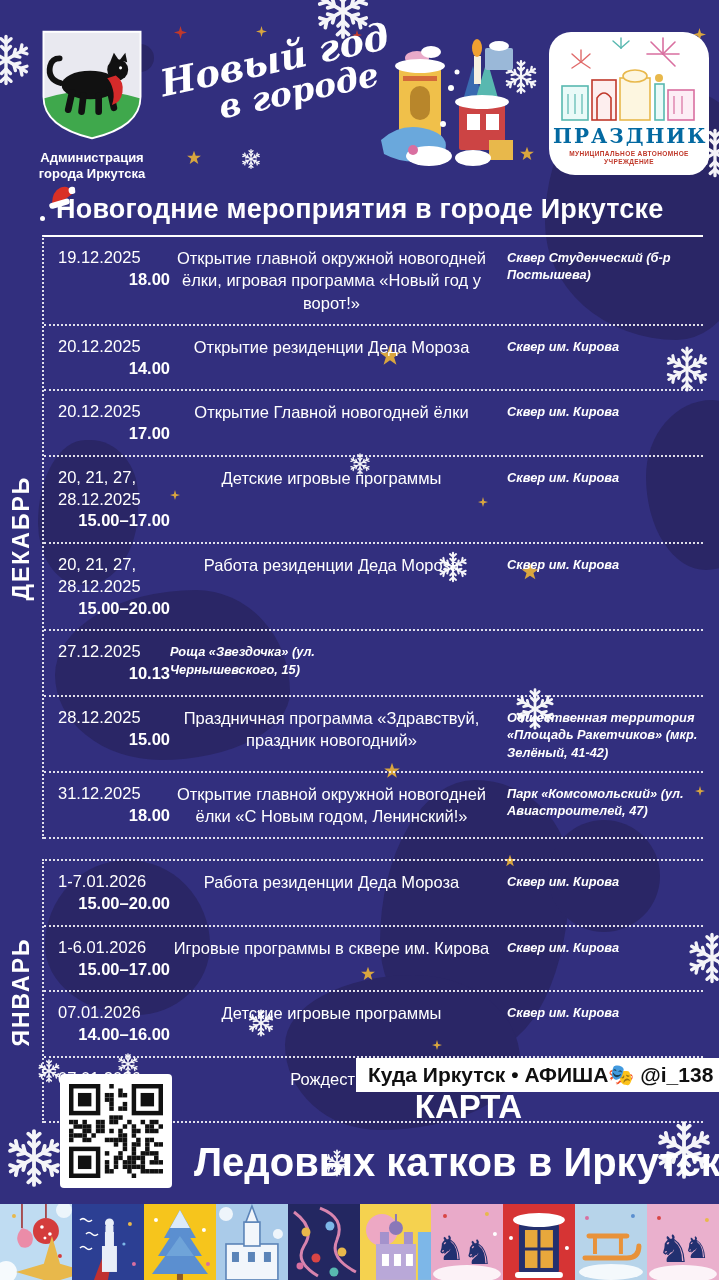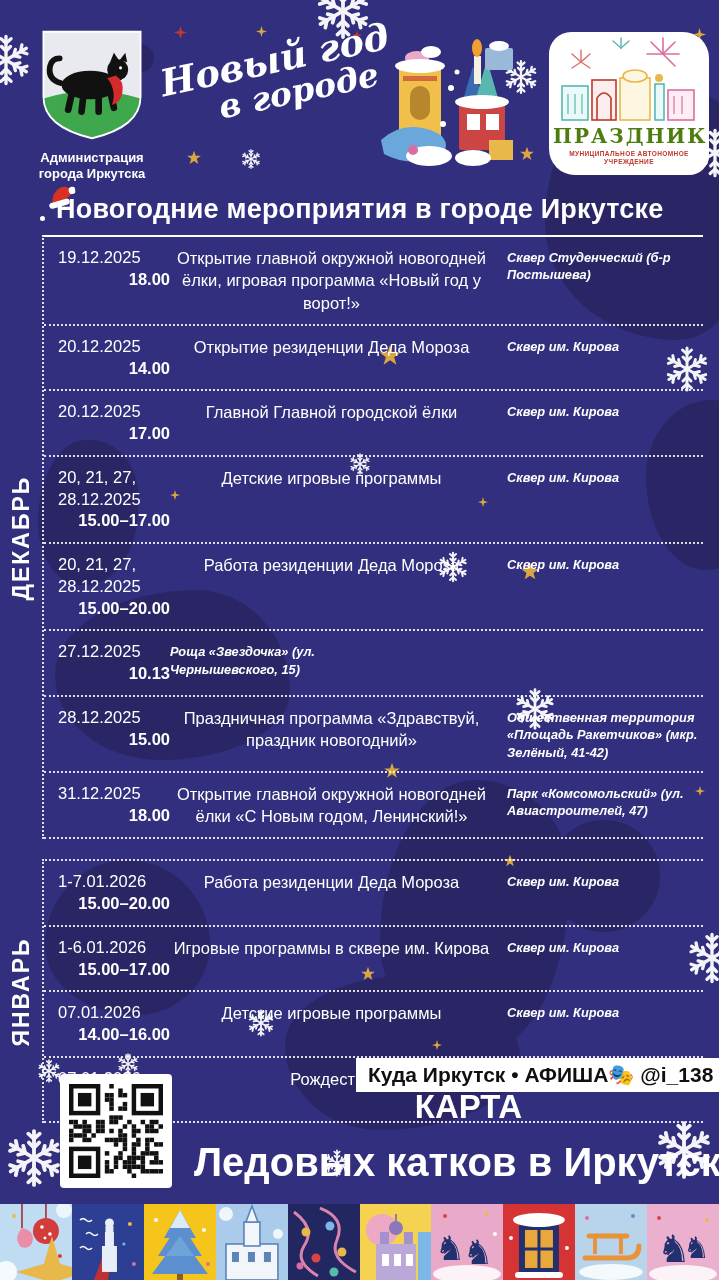--- a/index.html
+++ b/index.html
@@ -14,21 +14,21 @@
   .header{position:relative;display:flex;align-items:flex-start;gap:6px;padding:26px 6px 0 28px;height:156px;}
   .coa-block{width:128px;text-align:center;flex:none;}
   .coa-caption{font-size:13px;font-weight:bold;line-height:1.25;margin-top:2px;}
   .script-logo{flex:none;width:205px;margin-top:14px;transform:rotate(-12deg);
                font-family:"DejaVu Serif","Liberation Serif",serif;font-style:italic;font-weight:bold;}
   .script-line1{font-size:37px;white-space:nowrap;}
   .script-line2{font-size:33px;margin:-6px 0 0 52px;white-space:nowrap;}
   .illus{flex:none;margin-top:2px;}
   .prazdnik-card{flex:none;margin-left:auto;margin-right:4px;margin-top:6px;width:152px;background:#fff;
                  border-radius:22px 26px 20px 26px;padding:4px 4px 8px;text-align:center;}
-  .prazdnik-title{font-family:"DejaVu Serif","Liberation Serif",serif;font-weight:bold;color:#4d7c0f;
+  .prazdnik-title{font-family:"DejaVu Serif","Liberation Serif",serif;font-weight:bold;color:#0369a1;
                   font-size:20px;letter-spacing:2px;margin-top:-2px;}
   .prazdnik-sub{font-size:6.5px;font-weight:bold;color:#c0392b;line-height:1.3;margin-top:2px;letter-spacing:.4px;}
   
   .title-row{position:relative;padding:12px 10px 10px 56px;}
   .page-title{font-size:27px;font-weight:bold;letter-spacing:.2px;}
   .title-dot{position:absolute;left:40px;top:34px;width:5px;height:5px;border-radius:50%;background:#fff;}
   .santa-hat{position:absolute;left:46px;top:2px;transform:rotate(-8deg);}
   
   .schedule{margin:0 16px 0 42px;}
   .month-group{position:relative;border-left:2px dotted rgba(255,255,255,.85);}
@@ -307,21 +307,21 @@
         <div class="c-event">Открытие главной окружной новогодней ёлки, игровая программа «Новый год у ворот!»</div>
         <div class="c-place">Сквер Студенческий (б-р Постышева)</div>
       </div>
       <div class="row">
         <div class="c-date"><span>20.12.2025</span><span class="c-time">14.00</span></div>
         <div class="c-event">Открытие резиденции Деда Мороза</div>
         <div class="c-place">Сквер им. Кирова</div>
       </div>
       <div class="row">
         <div class="c-date"><span>20.12.2025</span><span class="c-time">17.00</span></div>
-        <div class="c-event">Главной Главной городской ёлки</div>
+        <div class="c-event">Открытие Главной новогодней ёлки</div>
         <div class="c-place">Сквер им. Кирова</div>
       </div>
       <div class="row">
         <div class="c-date"><span>20, 21, 27, 28.12.2025</span><span class="c-time">15.00–17.00</span></div>
         <div class="c-event">Детские игровые программы</div>
         <div class="c-place">Сквер им. Кирова</div>
       </div>
       <div class="row">
         <div class="c-date"><span>20, 21, 27, 28.12.2025</span><span class="c-time">15.00–20.00</span></div>
         <div class="c-event">Работа резиденции Деда Мороза</div>

